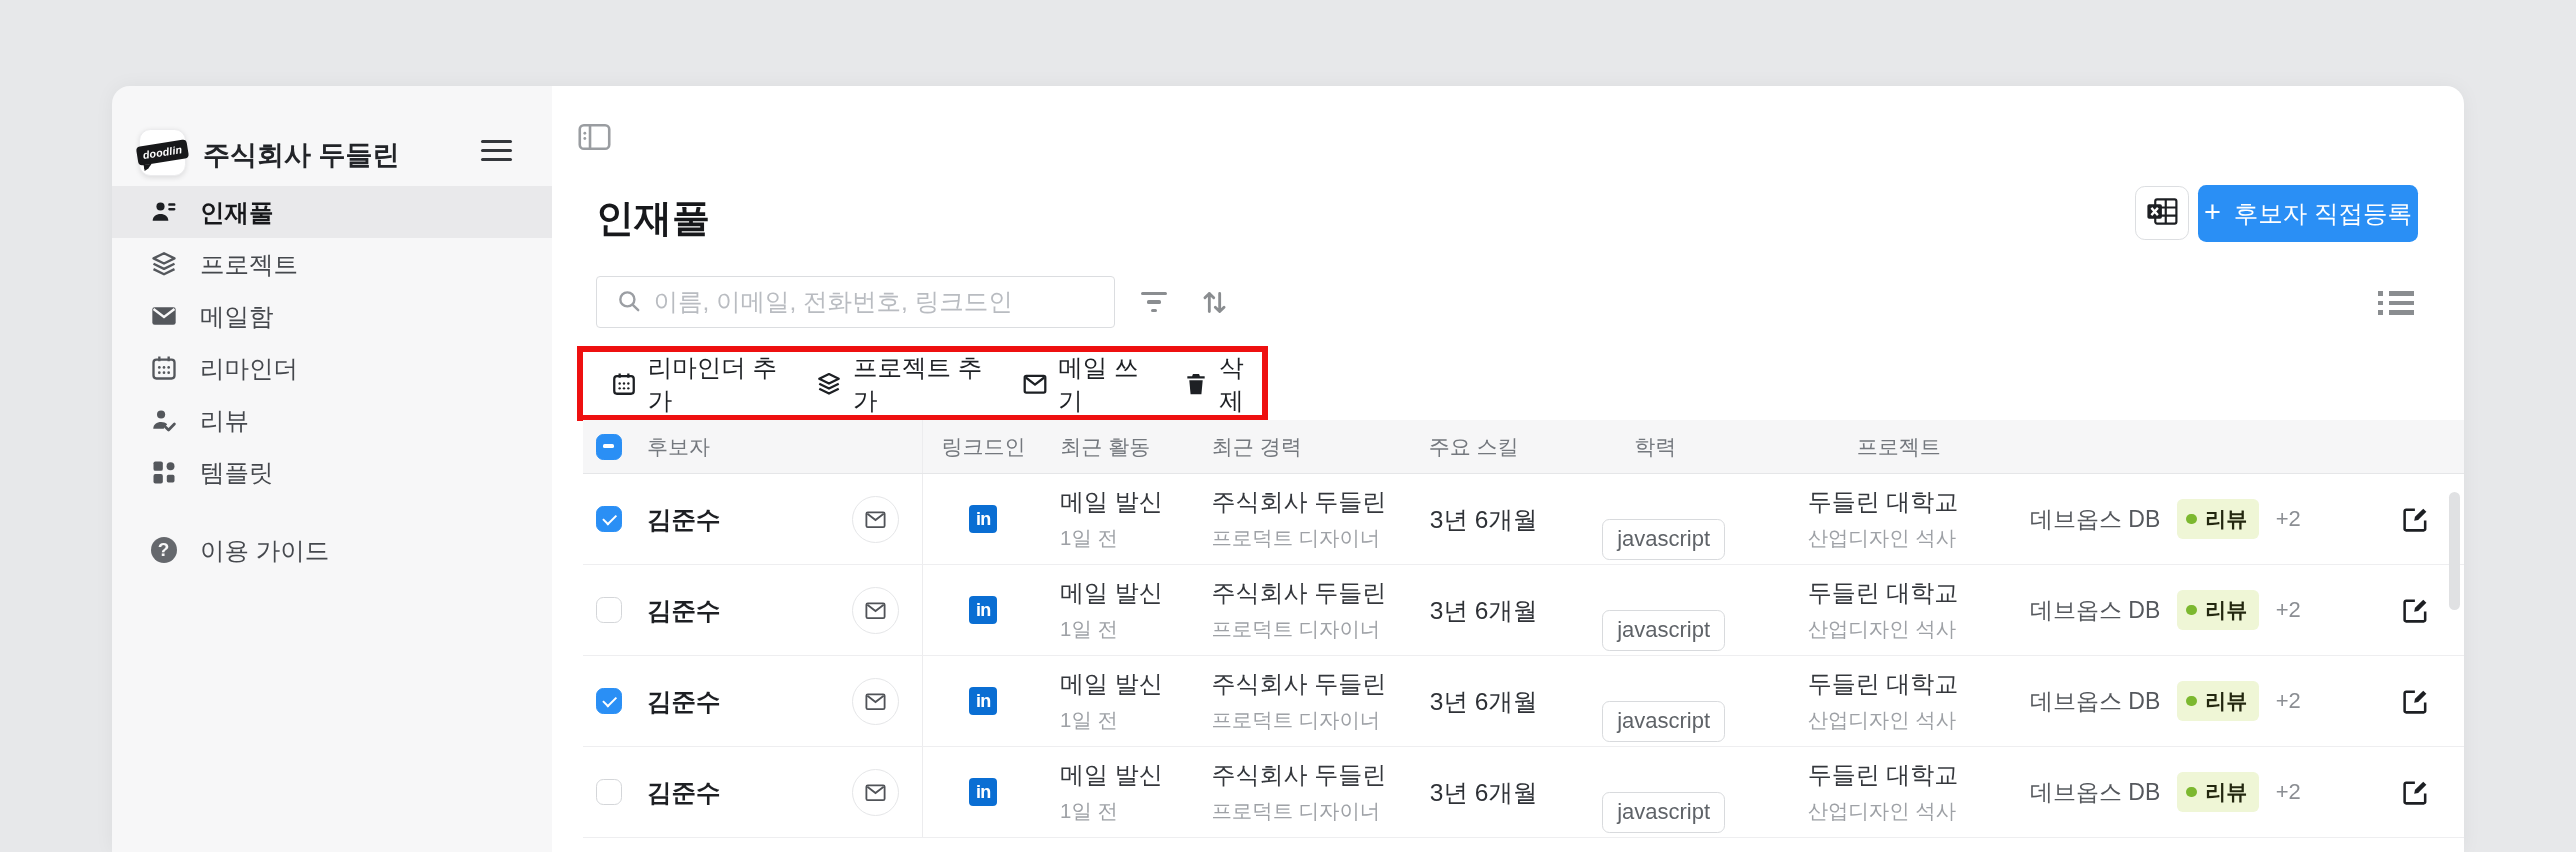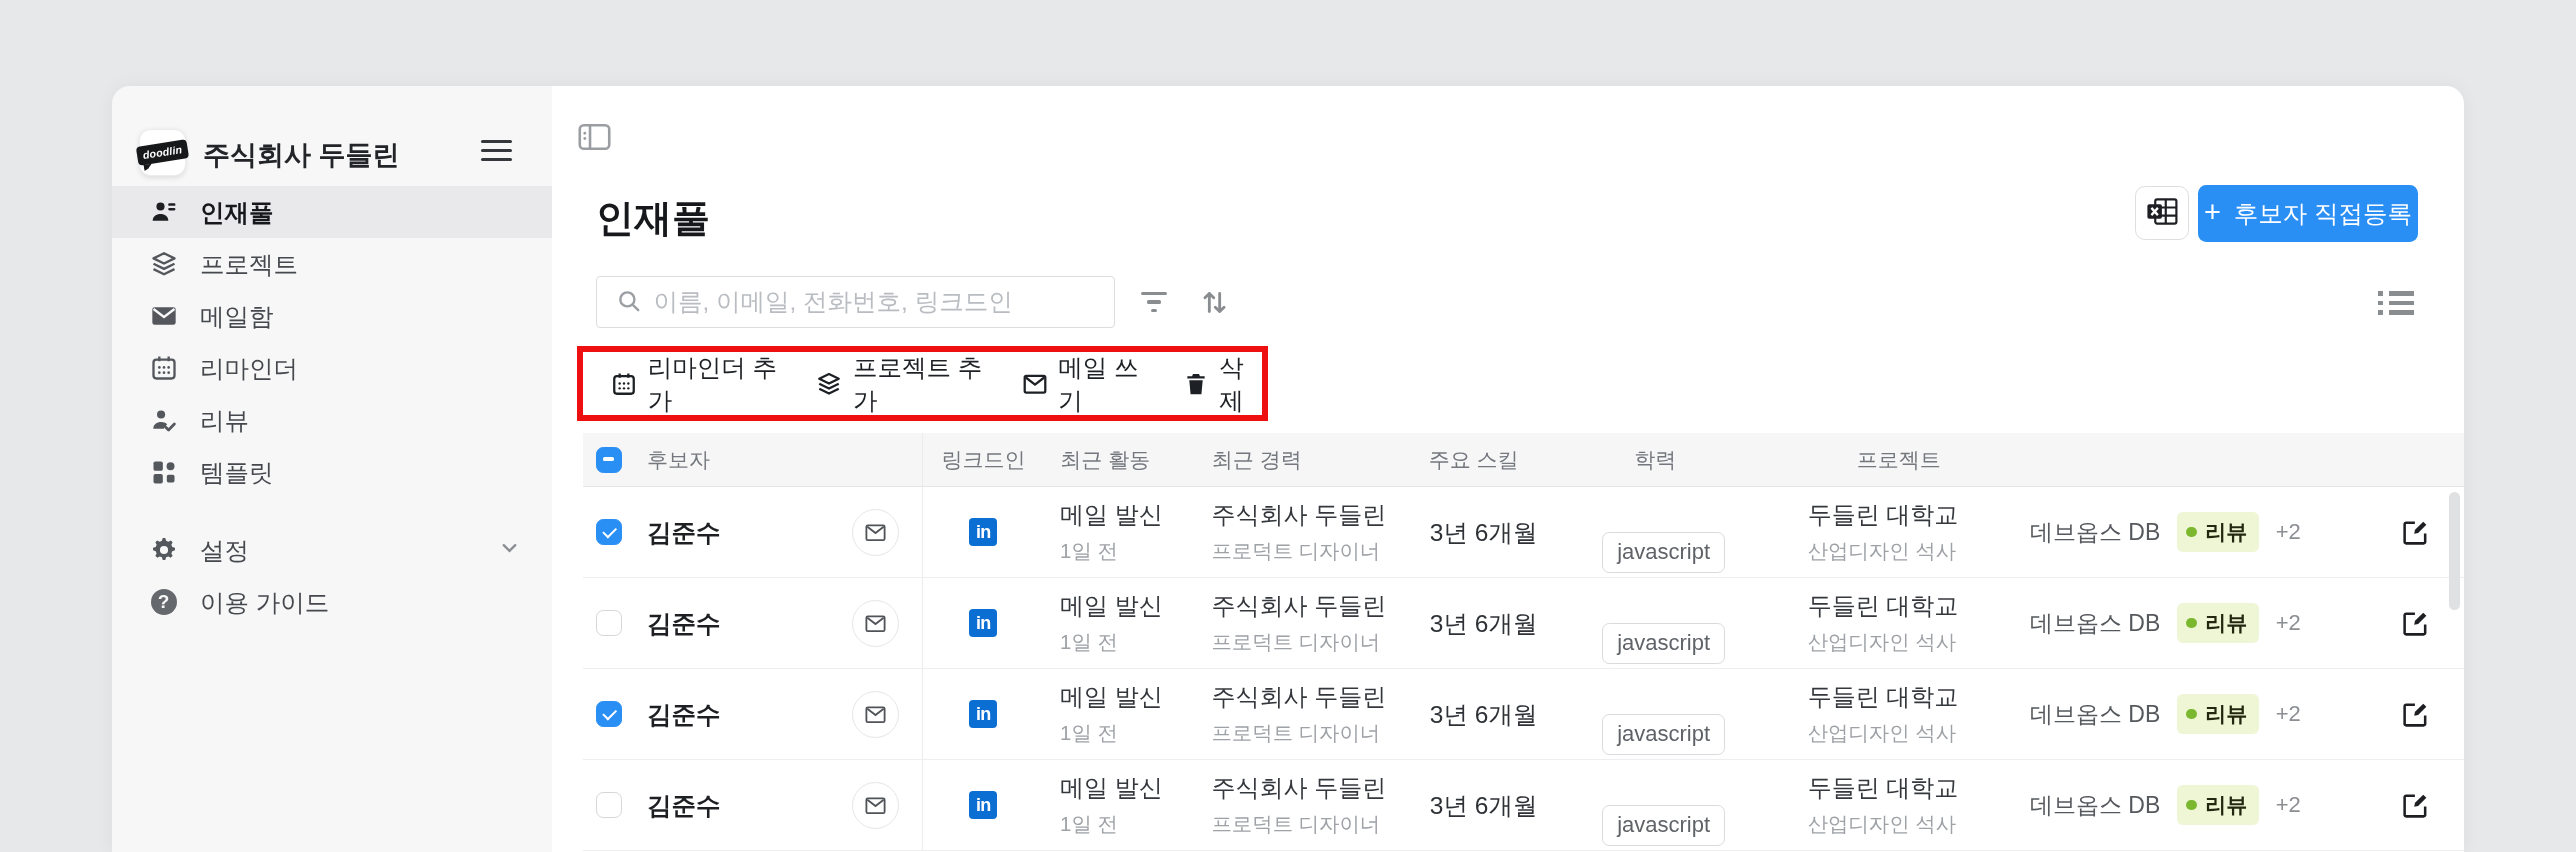--- a/index.html
+++ b/index.html
@@ -85,21 +85,21 @@
   .list-glyph .bar { width:24.5px; height:4.9px; background:#8a8d90; }
   
   .red-annotation {
     position:absolute; left:24.5px; top:260px; width:691px; height:75px;
     border:6.5px solid #ee1010; display:flex; align-items:center; padding-left:28.6px; gap:32px;
   }
   .tool-item { display:flex; align-items:center; gap:10.6px; cursor:pointer; color:#1d2024; }
   .tool-item .tlabel { font-size:24.5px; font-weight:500; }
   .tool-item .ticon { width:28px; height:28px; display:flex; align-items:center; justify-content:center; color:#1d2024; }
   
-  .table { position:absolute; left:31px; top:347px; width:1881px; }
+  .table { position:absolute; left:31px; top:334px; width:1881px; }
   .thead {
     display:flex; height:54px; background:#f6f6f7; align-items:center;
     border-bottom:0.8px solid #e5e6e8; color:#74787e; font-size:21px;
   }
   .trow { display:flex; height:91px; align-items:center; border-bottom:0.8px solid #eeeef0; background:#fff; }
   .c1{width:340px;} .c2{width:121px;} .c3{width:158px;} .c4{width:212px;} .c5{width:174px;}
   .c6{width:204px;} .c7{width:224px;} .c8{width:351px;} .c9{width:98px;}
   .cell { display:flex; align-items:center; height:100%; }
   .c1 { padding-left:13px; }
   .trow .c1, .thead .c1 { border-right:0.8px solid #ececee; }
@@ -232,34 +232,20 @@
               <circle cx="17.6" cy="7" r="3.4"></circle>
               <rect x="3" y="13.8" width="8" height="8" rx="1.6"></rect>
               <rect x="14.4" y="14.4" width="6.6" height="6.6" rx="1.4"></rect>
             </svg>
         </span>
         <span class="mlabel">템플릿</span>
       </div>
     </div>
 
     <div class="menu2">
-      <div class="menu-item">
-        <span class="micon">
-          <svg width="28" height="28" viewBox="0 0 24 24" fill="currentColor">
-              <path d="M10.9 1.8h2.2l.7 2.3 1.9.8 2.1-1.1 1.6 1.6-1.1 2.1.8 1.9 2.3.7v2.2l-2.3.7-.8 1.9 1.1 2.1-1.6 1.6-2.1-1.1-1.9.8-.7 2.3h-2.2l-.7-2.3-1.9-.8-2.1 1.1-1.6-1.6 1.1-2.1-.8-1.9-2.3-.7v-2.2l2.3-.7.8-1.9-1.1-2.1 1.6-1.6 2.1 1.1 1.9-.8z"></path>
-              <circle cx="12" cy="12" r="3.5" fill="#f7f7f8"></circle>
-            </svg>
-        </span>
-        <span class="mlabel">설정</span>
-        <span class="chevron">
-          <svg width="23" height="23" viewBox="0 0 24 24" fill="none" stroke="currentColor" stroke-width="2.4" stroke-linecap="round">
-              <path d="M6 9.5l6 6 6-6"></path>
-            </svg>
-        </span>
-      </div>
       <div class="menu-item">
         <span class="micon">
             <span class="qcircle">?</span>
           </span>
         <span class="mlabel">이용 가이드</span>
       </div>
     </div>
   </div>
 
   <div class="main">

